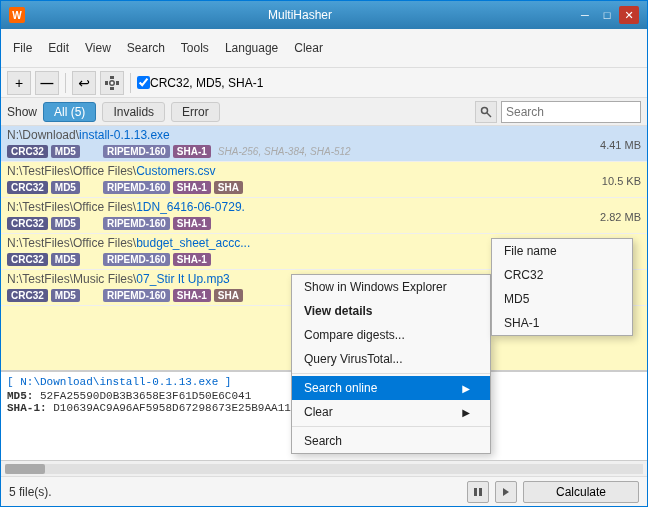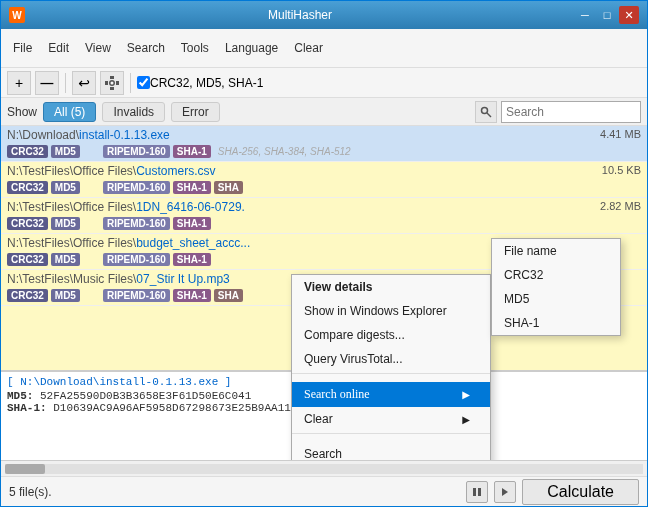--- a/index.html
+++ b/index.html
@@ -204,21 +204,21 @@
       font-weight: bold;
     }
     .tag.crc32 { background: #5a5a8a; }
     .tag.md5 { background: #6a6a9a; }
     .tag.ripemd { background: #7a7aaa; margin-left: 20px; }
     .tag.sha1 { background: #8a5a8a; }
     .tag.sha { background: #8a6a6a; }
     .file-size {
       position: absolute;
       right: 6px;
-      top: 2px;
+      top: 13px;
       font-size: 11px;
       color: #555;
     }
     .details-panel {
       height: 90px;
       background: white;
       border-top: 2px solid #ccc;
       padding: 4px 6px;
       font-family: 'Courier New', monospace;
       font-size: 11px;
@@ -259,24 +259,24 @@
       border-top: 1px solid #ddd;
       display: flex;
       align-items: center;
       padding: 0 8px;
       justify-content: space-between;
       flex-shrink: 0;
     }
     .status-text { font-size: 12px; color: #333; }
     .status-right { display: flex; align-items: center; gap: 6px; }
     .calc-btn {
-      padding: 3px 24px;
+      padding: 3px 32px;
       background: #e8e8e8;
       border: 1px solid #aaa;
-      font-size: 16px;
+      font-size: 12px;
       cursor: pointer;
       border-radius: 2px;
     }
     .pause-btn, .stop-btn {
       width: 22px;
       height: 22px;
       background: #e8e8e8;
       border: 1px solid #aaa;
       cursor: pointer;
       display: flex;
@@ -298,42 +298,42 @@
     }
     .ctx-item {
       padding: 5px 20px 5px 12px;
       cursor: pointer;
       color: #222;
       display: flex;
       align-items: center;
       justify-content: space-between;
     }
     .ctx-item.bold { font-weight: bold; }
-    .ctx-item.separator { border-bottom: 1px solid #ddd; margin-bottom: 8px; padding-bottom: 7px; }
+    .ctx-item.separator { border-bottom: 1px solid #ddd; margin-bottom: 2px; padding-bottom: 7px; }
     .ctx-item.separator-top { border-top: 1px solid #ddd; margin-top: 2px; padding-top: 7px; }
     .ctx-chevron { font-size: 10px; }
 
     
     .submenu {
       position: absolute;
       top: 112px;
       left: 490px;
-      width: 130px;
+      width: 142px;
       background: #f8f8f8;
       border: 1px solid #aaa;
       box-shadow: 3px 3px 8px rgba(0,0,0,0.2);
       z-index: 300;
       font-size: 12px;
     }
     .submenu-item {
       padding: 5px 12px;
       cursor: pointer;
       color: #222;
     }
-    .ctx-item.highlighted { background: #0078d7; color: white; font-family: Liberation Serif, serif; }
+    .ctx-item.highlighted { background: #0078d7; color: white; }
   </style>
 </head>
 <body>
 
 <div class="window">
 
   <div class="title-bar">
     <div class="title-bar-icon">
       <span>W</span>
     </div>
@@ -459,22 +459,22 @@
           <span class="tag md5">MD5</span>
           <span class="tag ripemd">RIPEMD-160</span>
           <span class="tag sha1">SHA-1</span>
           <span class="tag sha">SHA</span>
         </div>
       </div>
 
     </div>
 
     <div class="context-menu">
+      <div class="ctx-item">Show in Windows Explorer</div>
       <div class="ctx-item bold">View details</div>
-      <div class="ctx-item">Show in Windows Explorer</div>
       <div class="ctx-item">Compare digests...</div>
       <div class="ctx-item separator">Query VirusTotal...</div>
       <div class="ctx-item highlighted">
         <span>Search online</span>
         <span class="ctx-chevron">▶</span>
       </div>
       <div class="ctx-item separator">
         <span>Clear</span>
         <span class="ctx-chevron">▶</span>
       </div>

